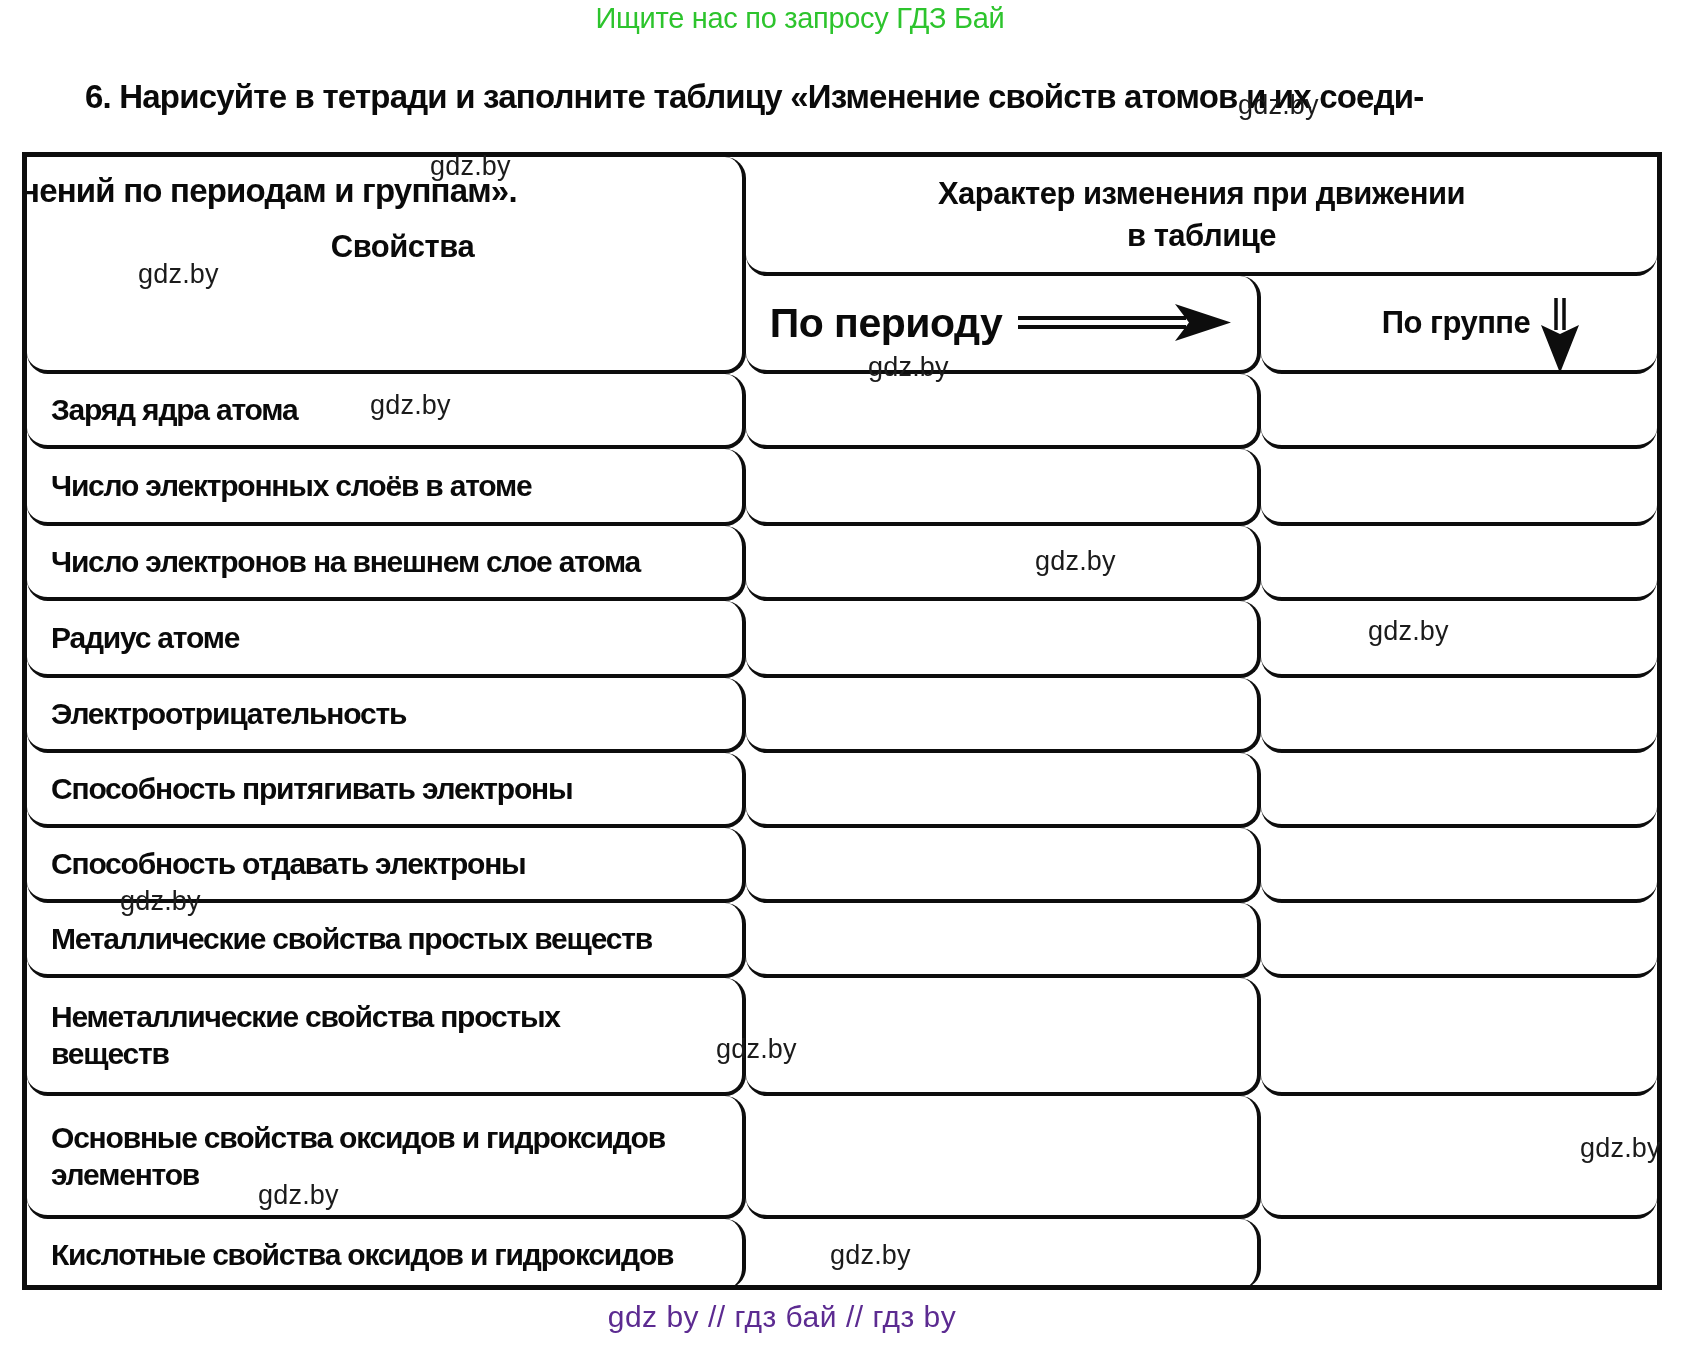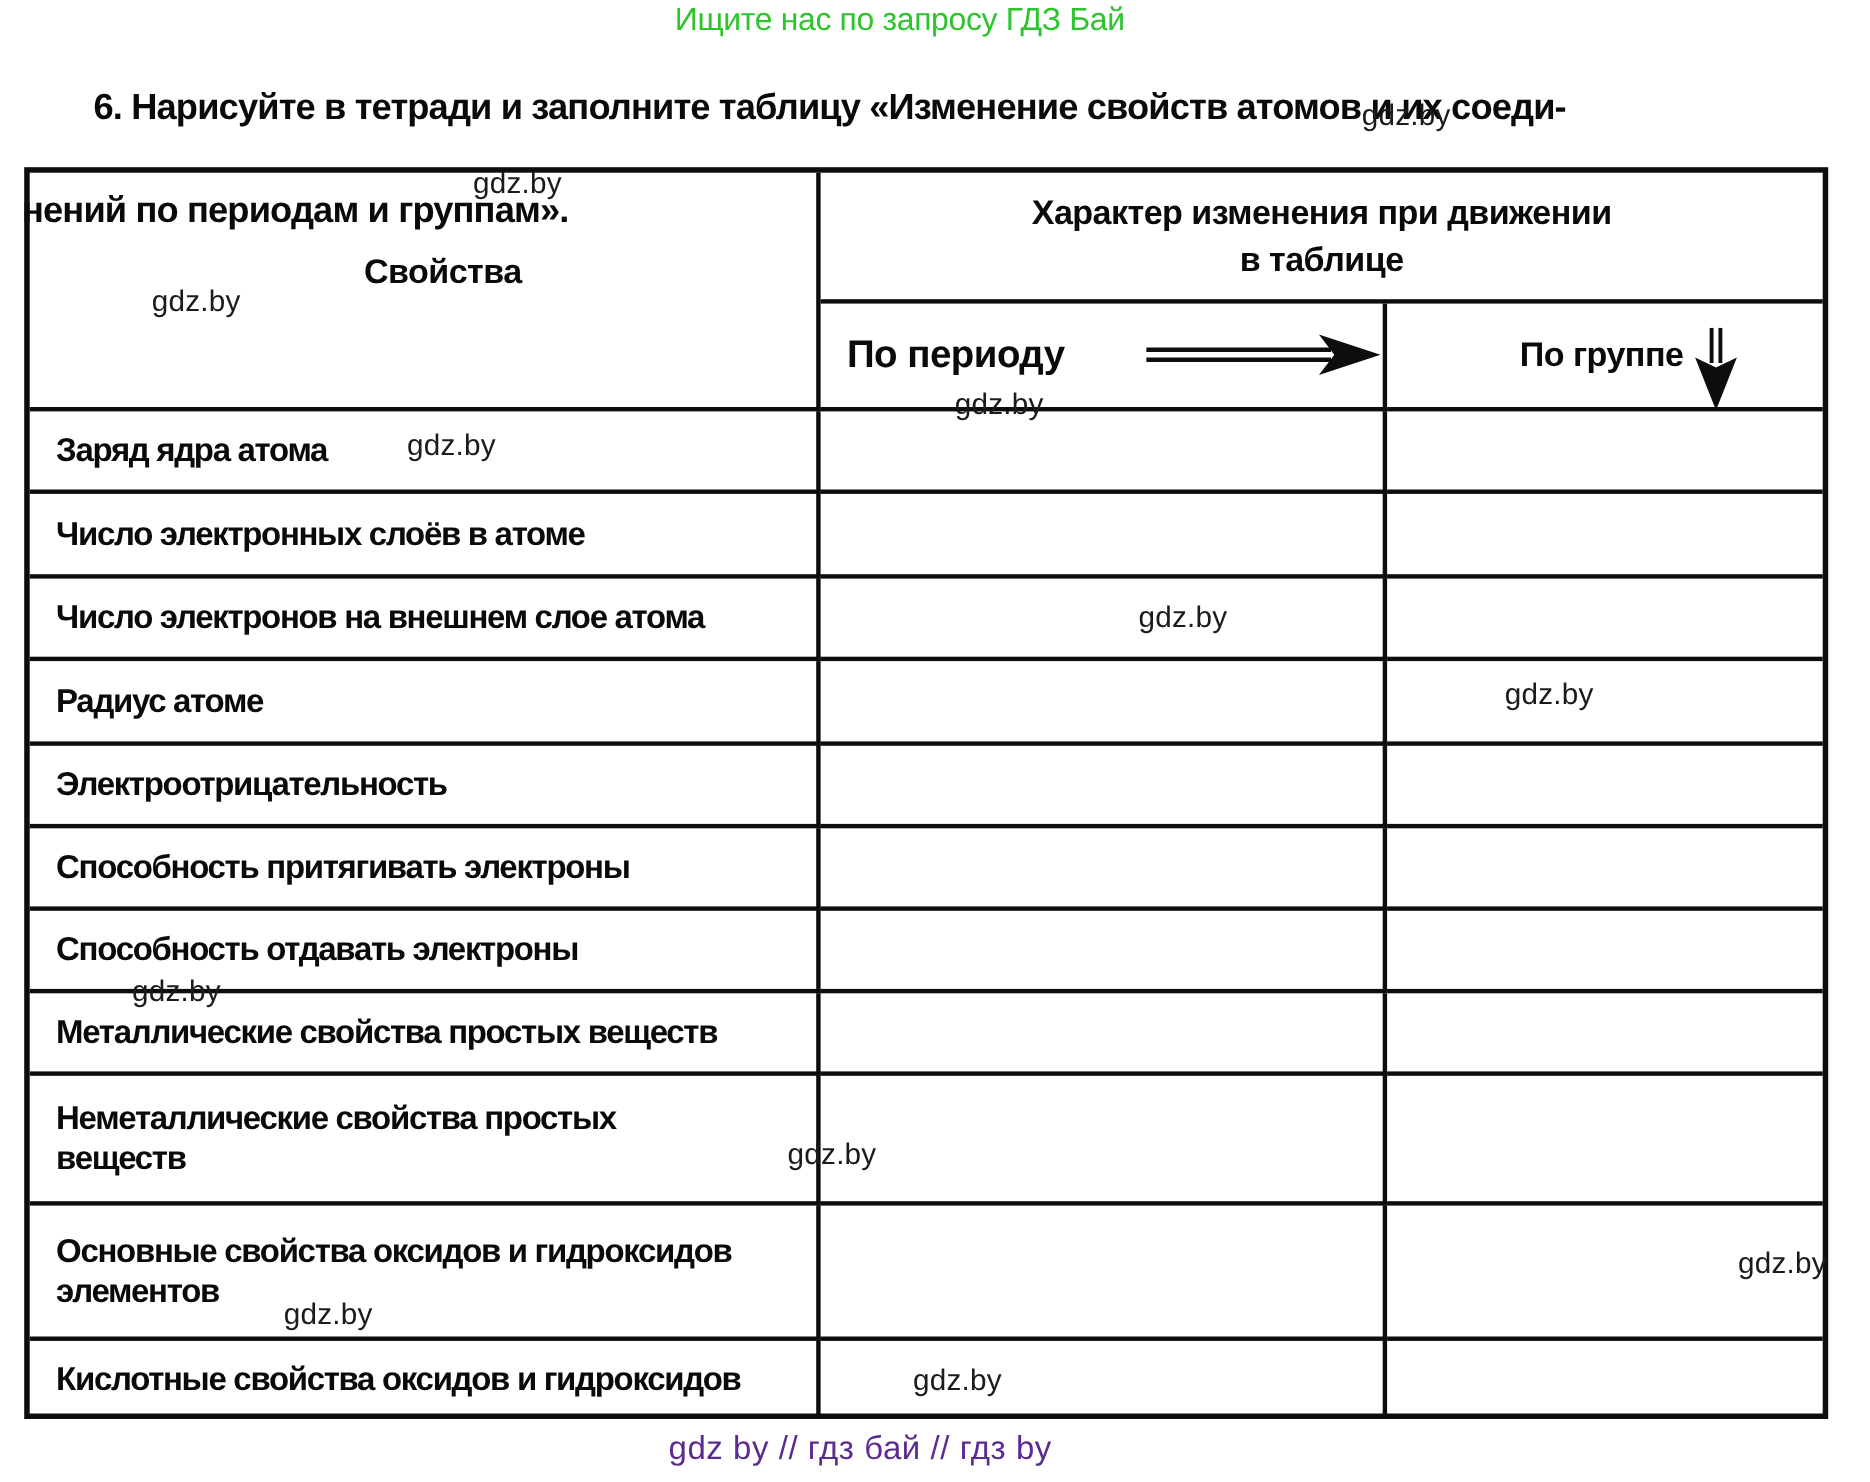--- a/index.html
+++ b/index.html
@@ -9,21 +9,20 @@
     position:relative;
     overflow:hidden;
     font-family:"Liberation Sans", sans-serif;
     color:#0a0a0a;
   }
   .promo{
     position:absolute;left:0;top:2px;width:1600px;
     text-align:center;
     font-size:29px;font-weight:400;
     letter-spacing:-0.3px;
-    padding-left:18px;
   }
   .task{
     position:absolute;left:20px;top:26px;width:1560px;
     font-size:33px;font-weight:700;line-height:47px;
     letter-spacing:-0.8px;
     white-space:pre-line;
   }
   .task .line1{display:block;text-indent:65px;}
   .task .line2{display:block;}
   .tbl{
@@ -32,42 +31,42 @@
     border:5px solid #0d0d0d;
     box-sizing:border-box;
     display:grid;
     grid-template-columns:719px 515px 396px;
     grid-template-rows:119px 98px 75px 77px 75px 77px 75px 75px 75px 75px 118px 123px 70px;
   }
   .cell{
     box-sizing:border-box;
     display:flex;align-items:center;
     font-size:30px;
+    border-radius:21px;
   }
   .br{border-right:4px solid #0d0d0d;}
   .bb{border-bottom:4px solid #0d0d0d;}
   .hdr-props{
     grid-column:1;grid-row:1/3;
     justify-content:center;
     font-size:31px;font-weight:700;letter-spacing:-0.5px;
     padding-bottom:34px;
     padding-left:36px;
   }
   .hdr-change{
     grid-column:2/4;grid-row:1;
     justify-content:center;text-align:center;
     font-size:31px;font-weight:700;letter-spacing:-0.5px;
     line-height:42px;white-space:pre-line;
   }
   .hdr-period{
     grid-column:2;grid-row:2;
-    justify-content:space-between;
-    font-size:35px;font-weight:700;letter-spacing:-0.5px;
+    justify-content:center;
+    font-size:41px;font-weight:700;letter-spacing:-0.5px;
     gap:16px;
-    padding-left:24px;
   }
   .hdr-group{
     grid-column:3;grid-row:2;
     justify-content:center;
     font-size:31px;font-weight:700;letter-spacing:-0.5px;
     gap:8px;
     padding-left:46px;
   }
   .hdr-group .down-arrow{
     align-self:flex-start;

